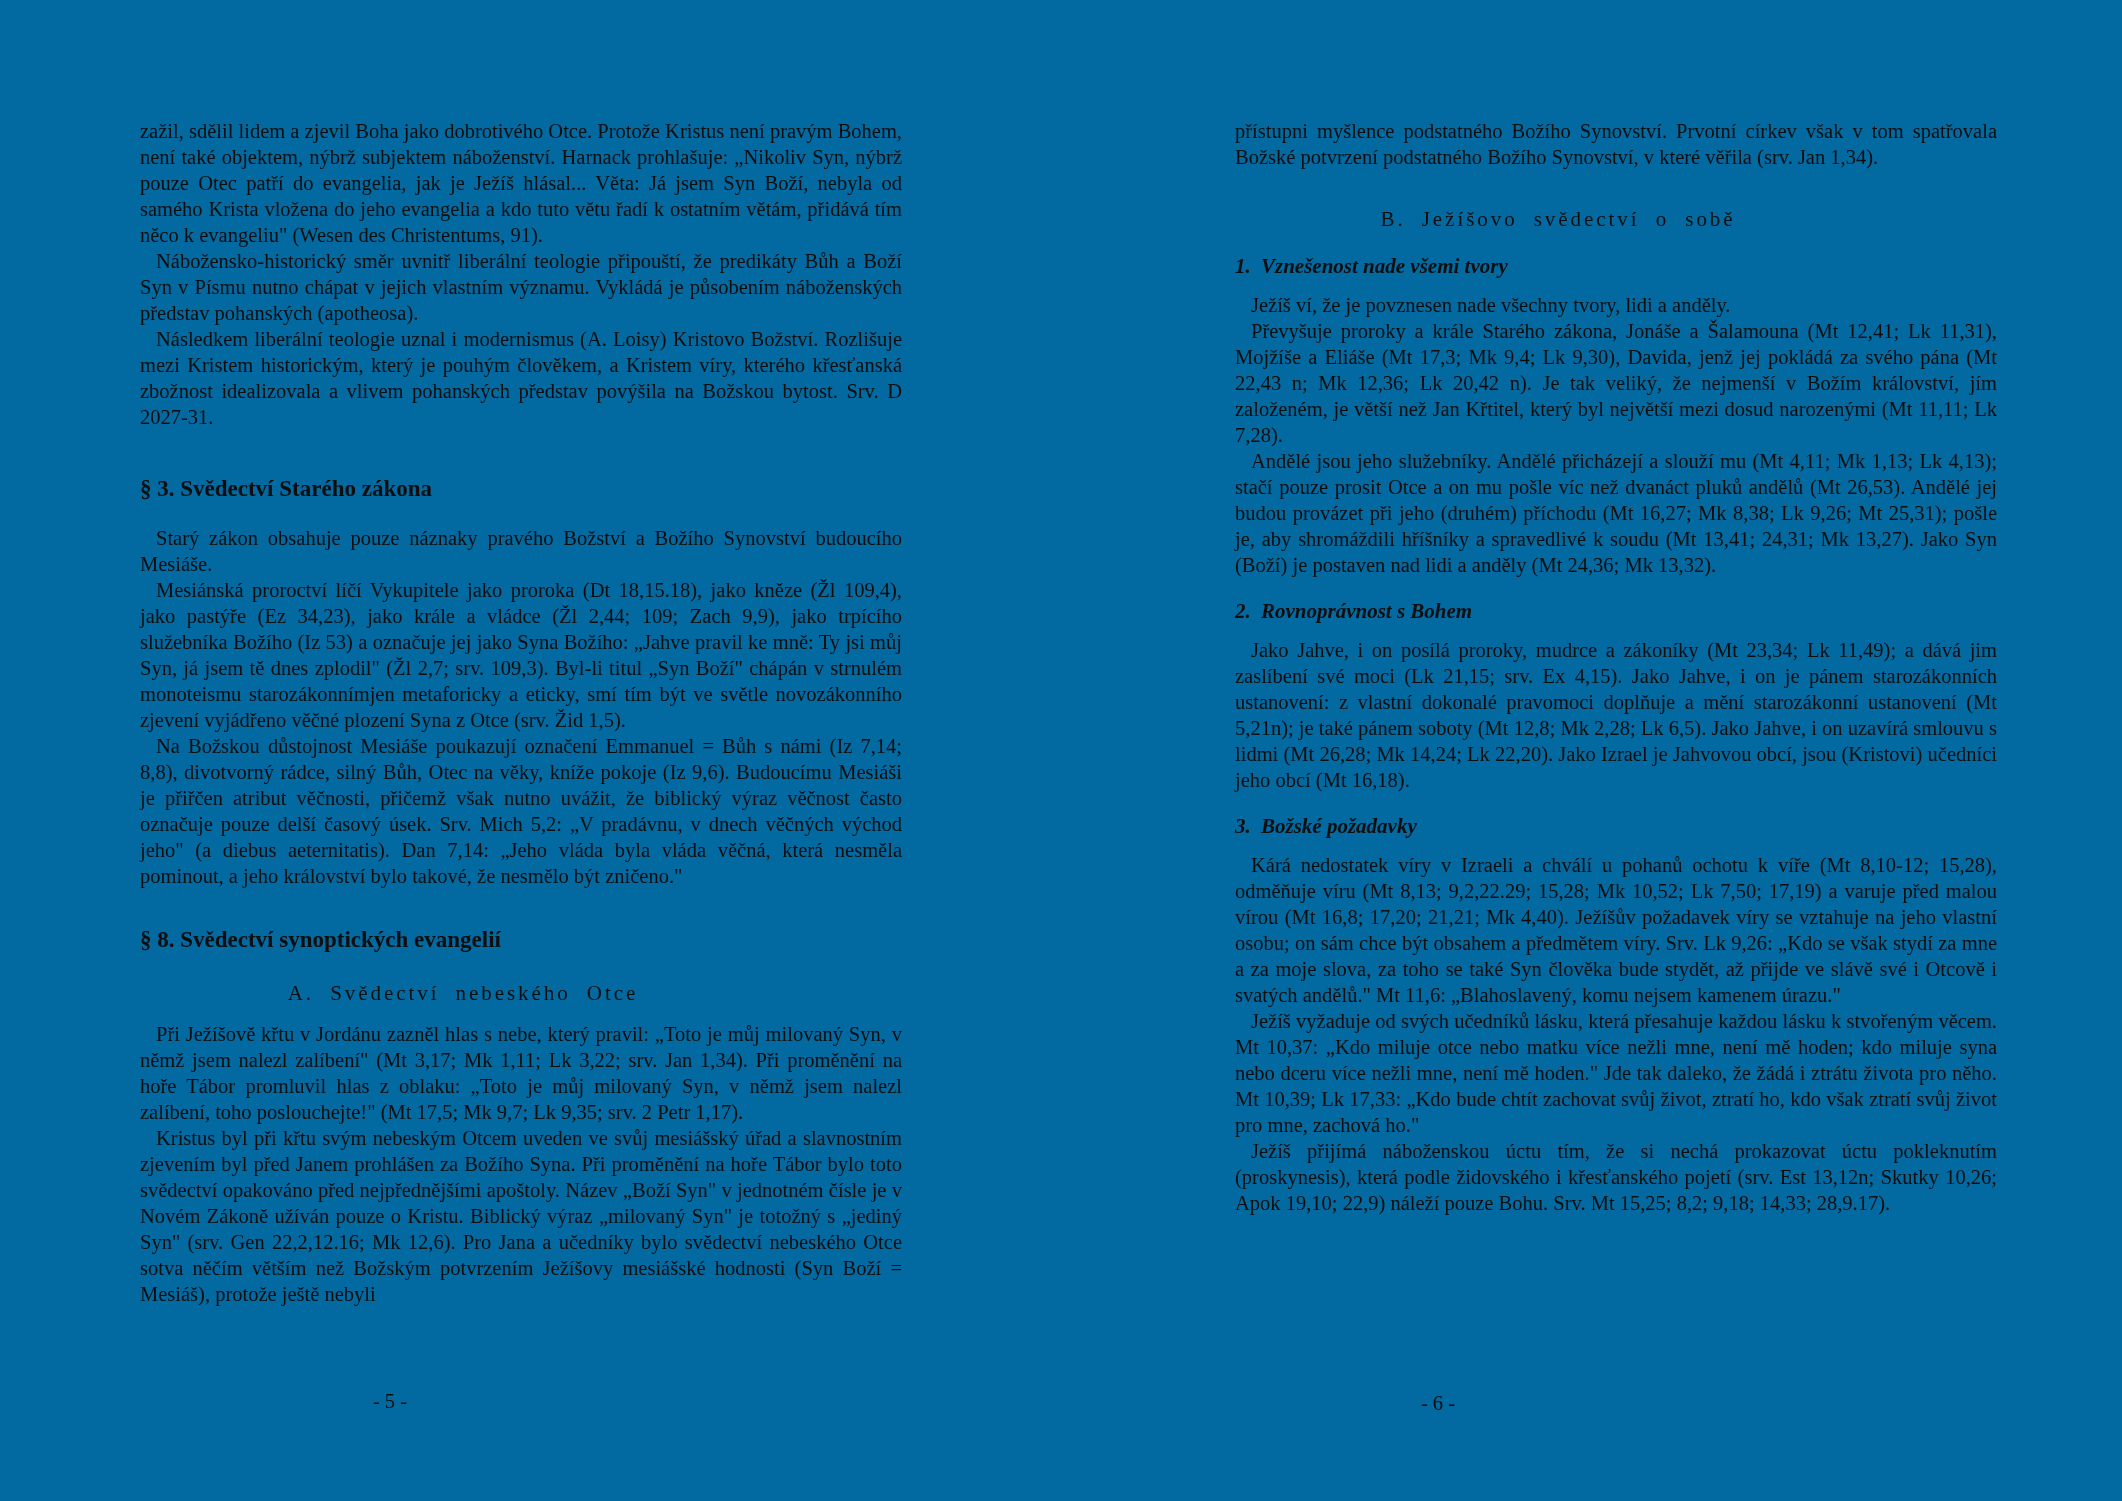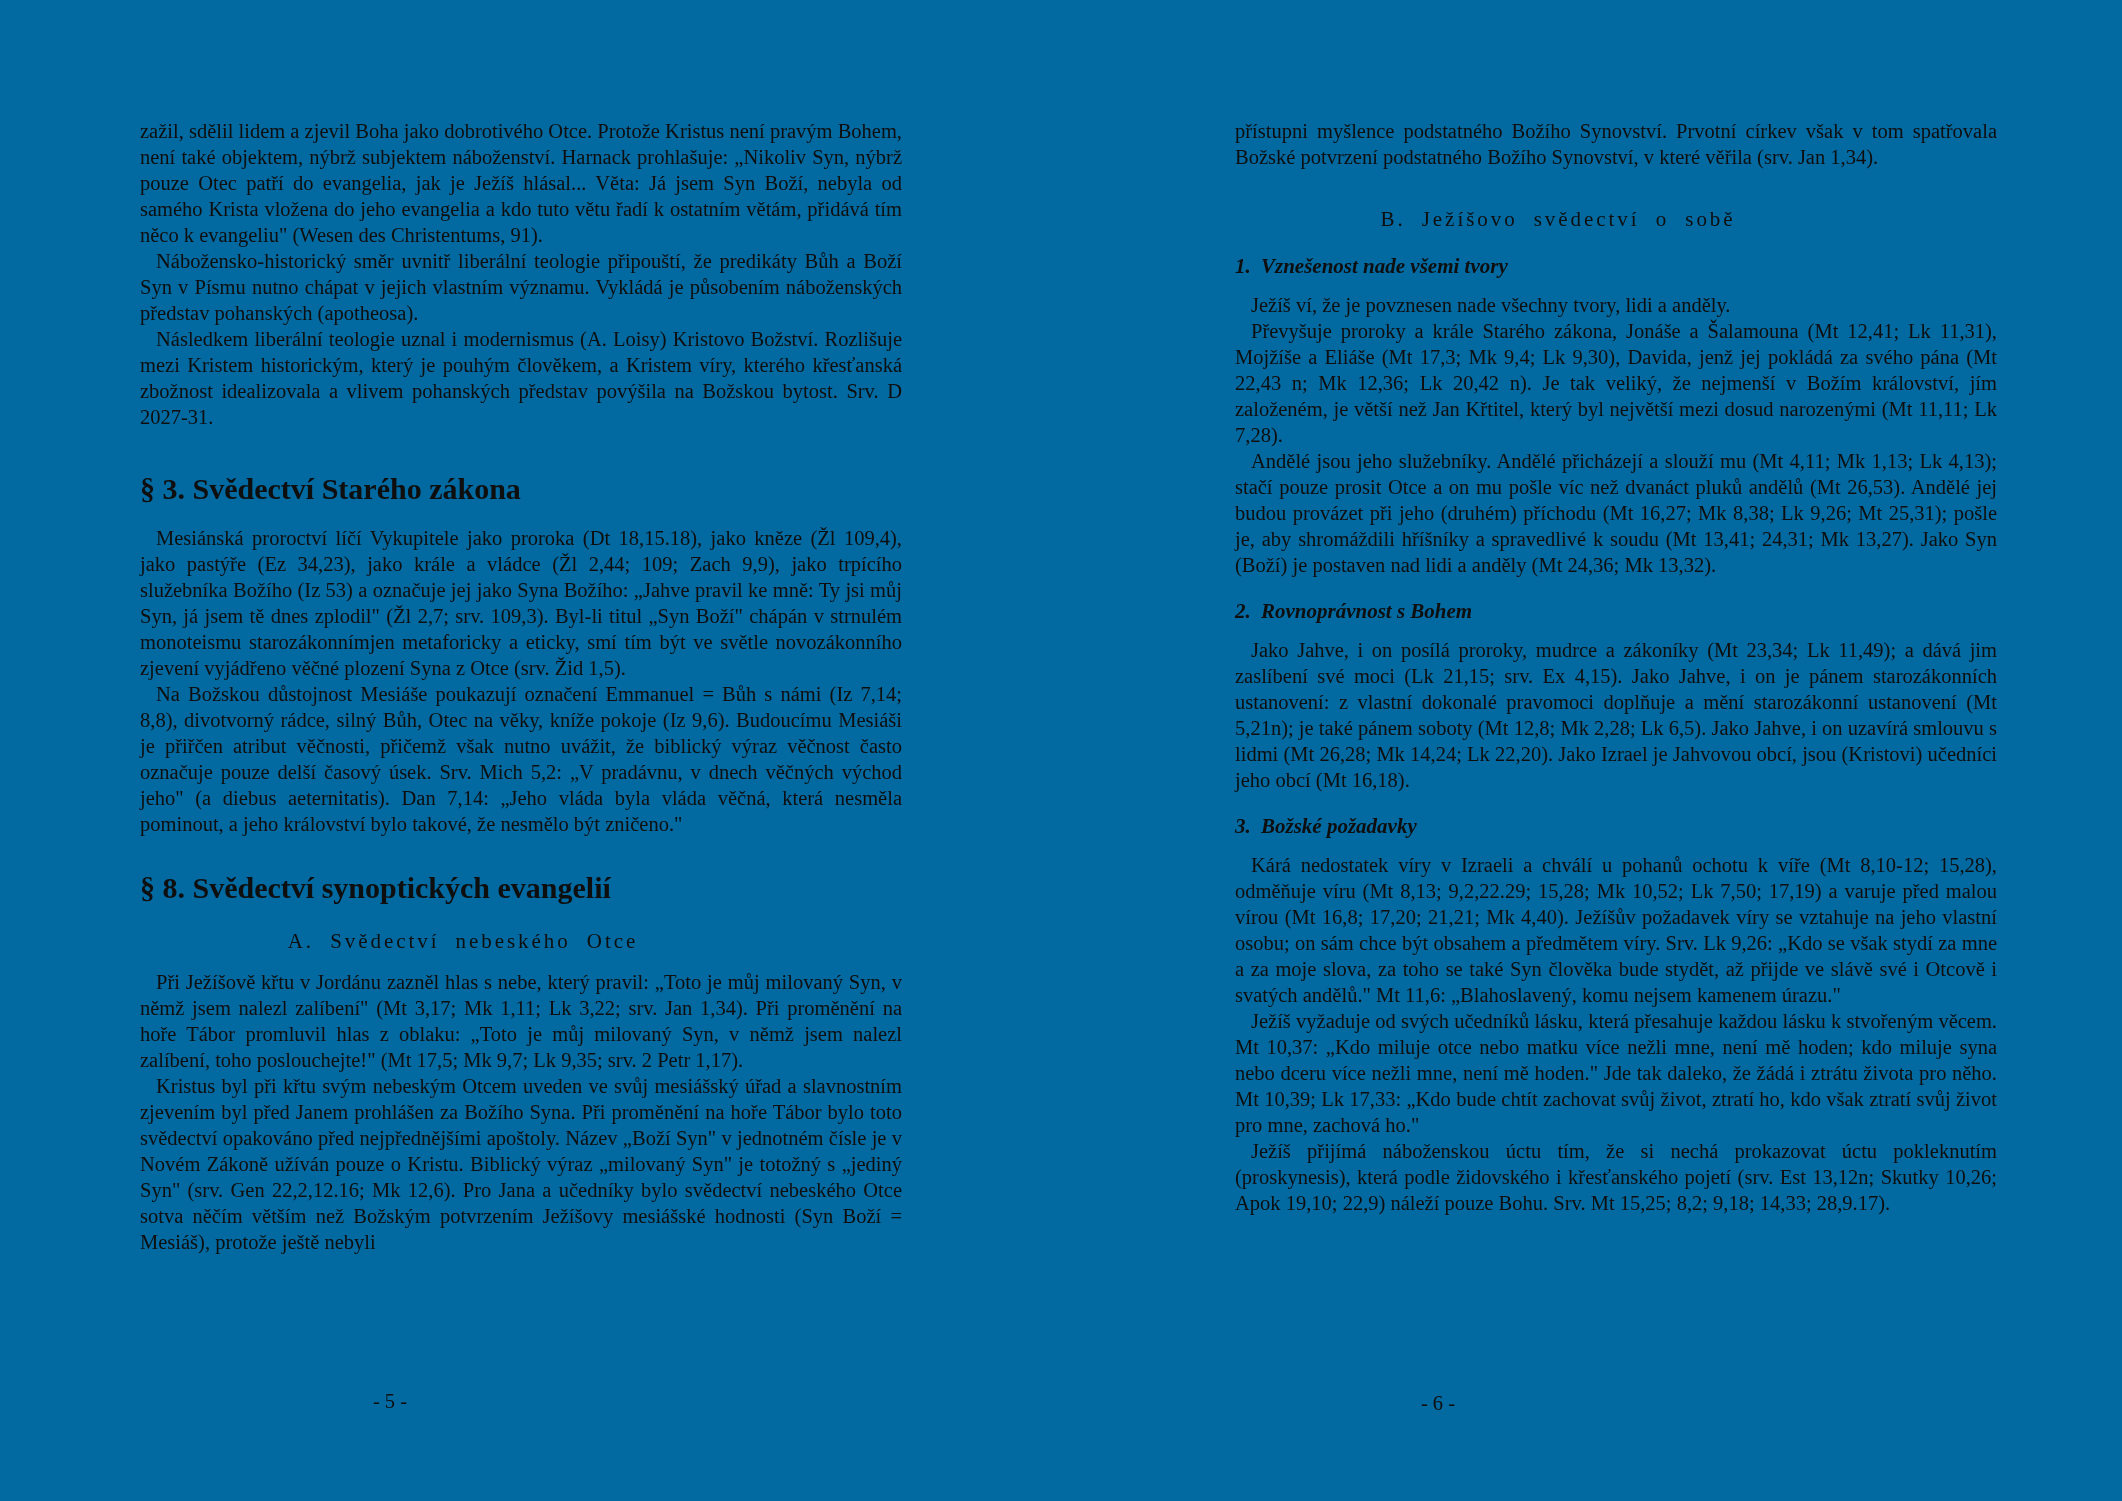--- a/index.html
+++ b/index.html
@@ -28,21 +28,21 @@
   .col-right { left: 1235px; }
 
   .col p {
     margin: 0;
     text-indent: 16px;
   }
   .col p.cont { text-indent: 0; }
 
   .h-section {
     margin: 44px 0 22px 0;
-    font-size: 30px;
+    font-size: 23px;
     line-height: 29px;
     font-weight: bold;
     text-align: left;
     text-indent: 0;
   }
   .h-section.h-section-2 { margin: 36px 0 0 0; }
 
   .h-centered {
     margin: 26px 0 14px 0;
     font-size: 21px;
@@ -83,20 +83,21 @@
 </head>
 <body>
 
 <div class="spread">
 
   <section class="col col-left">
     <p class="cont">zažil, sdělil lidem a zjevil Boha jako dobrotivého Otce. Protože Kristus není pravým Bohem, není také objektem, nýbrž subjektem náboženství. Harnack prohlašuje: „Nikoliv Syn, nýbrž pouze Otec patří do evangelia, jak je Ježíš hlásal... Věta: Já jsem Syn Boží, nebyla od samého Krista vložena do jeho evangelia a kdo tuto větu řadí k ostatním větám, přidává tím něco k evangeliu" (Wesen des Christentums, 91).</p>
     <p>Nábožensko-historický směr uvnitř liberální teologie připouští, že predikáty Bůh a Boží Syn v Písmu nutno chápat v jejich vlastním významu. Vykládá je působením náboženských představ pohanských (apotheosa).</p>
     <p>Následkem liberální teologie uznal i modernismus (A. Loisy) Kristovo Božství. Rozlišuje mezi Kristem historickým, který je pouhým člověkem, a Kristem víry, kterého křesťanská zbožnost idealizovala a vlivem pohanských představ povýšila na Božskou bytost. Srv. D 2027-31.</p>
     <h2 class="h-section">§ 3. Svědectví Starého zákona</h2>
+    <p>Starý zákon obsahuje pouze náznaky pravého Božství a Božího Synovství budoucího Mesiáše.</p>
     <p>Mesiánská proroctví líčí Vykupitele jako proroka (Dt 18,15.18), jako kněze (Žl 109,4), jako pastýře (Ez 34,23), jako krále a vládce (Žl 2,44; 109; Zach 9,9), jako trpícího služebníka Božího (Iz 53) a označuje jej jako Syna Božího: „Jahve pravil ke mně: Ty jsi můj Syn, já jsem tě dnes zplodil" (Žl 2,7; srv. 109,3). Byl-li titul „Syn Boží" chápán v strnulém monoteismu starozákonnímjen metaforicky a eticky, smí tím být ve světle novozákonního zjevení vyjádřeno věčné plození Syna z Otce (srv. Žid 1,5).</p>
     <p>Na Božskou důstojnost Mesiáše poukazují označení Emmanuel = Bůh s námi (Iz 7,14; 8,8), divotvorný rádce, silný Bůh, Otec na věky, kníže pokoje (Iz 9,6). Budoucímu Mesiáši je přiřčen atribut věčnosti, přičemž však nutno uvážit, že biblický výraz věčnost často označuje pouze delší časový úsek. Srv. Mich 5,2: „V pradávnu, v dnech věčných východ jeho" (a diebus aeternitatis). Dan 7,14: „Jeho vláda byla vláda věčná, která nesměla pominout, a jeho království bylo takové, že nesmělo být zničeno."</p>
     <h2 class="h-section h-section-2">§ 8. Svědectví synoptických evangelií</h2>
     <h3 class="h-centered">A. Svědectví nebeského Otce</h3>
     <p>Při Ježíšově křtu v Jordánu zazněl hlas s nebe, který pravil: „Toto je můj milovaný Syn, v němž jsem nalezl zalíbení" (Mt 3,17; Mk 1,11; Lk 3,22; srv. Jan 1,34). Při proměnění na hoře Tábor promluvil hlas z oblaku: „Toto je můj milovaný Syn, v němž jsem nalezl zalíbení, toho poslouchejte!" (Mt 17,5; Mk 9,7; Lk 9,35; srv. 2 Petr 1,17).</p>
     <p>Kristus byl při křtu svým nebeským Otcem uveden ve svůj mesiášský úřad a slavnostním zjevením byl před Janem prohlášen za Božího Syna. Při proměnění na hoře Tábor bylo toto svědectví opakováno před nejpřednějšími apoštoly. Název „Boží Syn" v jednotném čísle je v Novém Zákoně užíván pouze o Kristu. Biblický výraz „milovaný Syn" je totožný s „jediný Syn" (srv. Gen 22,2,12.16; Mk 12,6). Pro Jana a učedníky bylo svědectví nebeského Otce sotva něčím větším než Božským potvrzením Ježíšovy mesiášské hodnosti (Syn Boží = Mesiáš), protože ještě nebyli</p>
   </section>
   <div class="pagenum pagenum-left">- 5 -</div>
 
   <section class="col col-right">

